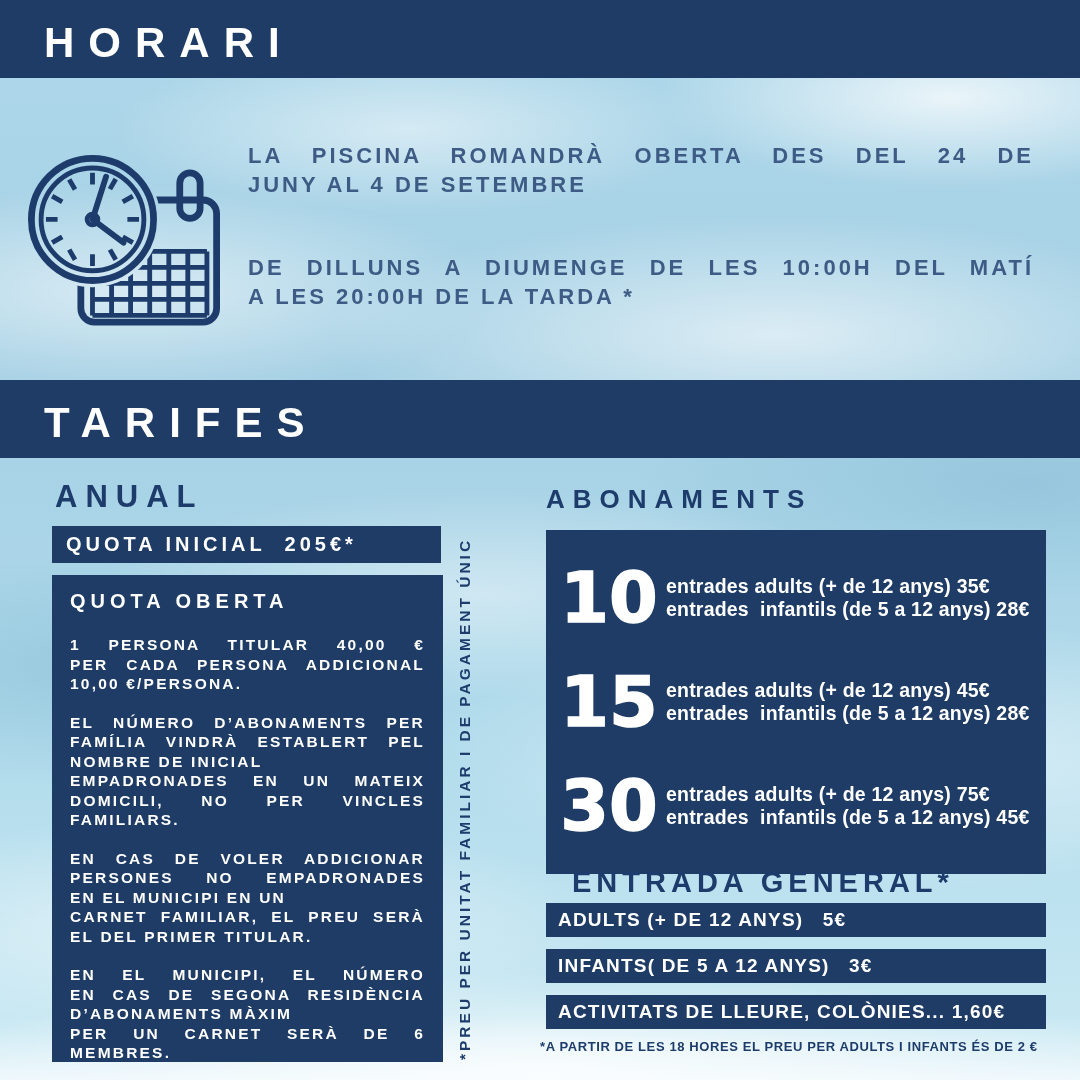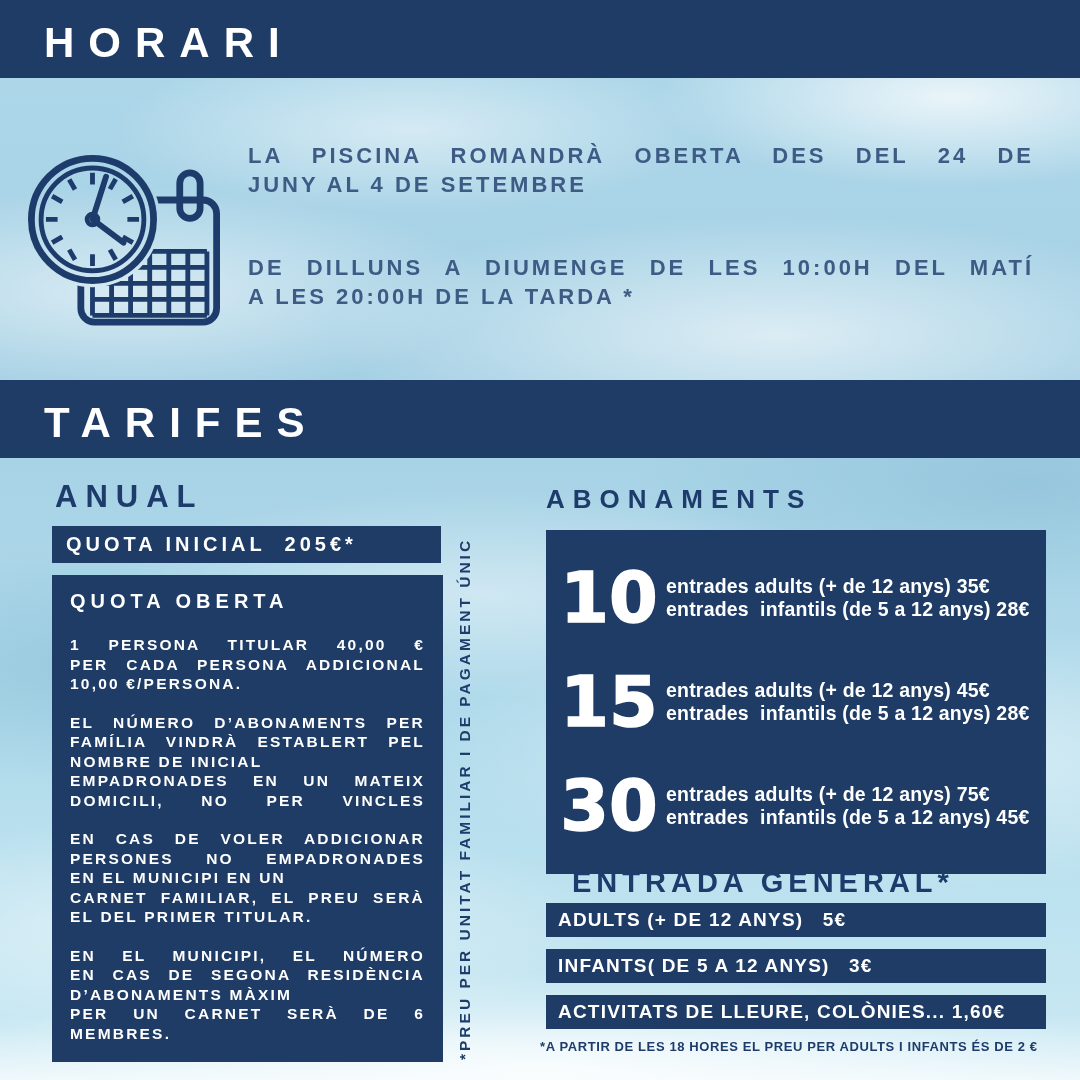--- a/index.html
+++ b/index.html
@@ -125,20 +125,21 @@
           <div class="line j">1 PERSONA TITULAR 40,00 €</div>
           <div class="line j">PER CADA PERSONA ADDICIONAL</div>
           <div class="line">10,00 €/PERSONA.</div>
         </div>
         <div class="para">
           <div class="line j">EL NÚMERO D’ABONAMENTS PER</div>
           <div class="line j">FAMÍLIA VINDRÀ ESTABLERT PEL</div>
           <div class="line">NOMBRE DE INICIAL</div>
           <div class="line j">EMPADRONADES EN UN MATEIX</div>
           <div class="line j">DOMICILI, NO PER VINCLES</div>
+          <div class="line">FAMILIARS.</div>
         </div>
         <div class="para">
           <div class="line j">EN CAS DE VOLER ADDICIONAR</div>
           <div class="line j">PERSONES NO EMPADRONADES</div>
           <div class="line">EN EL MUNICIPI EN UN</div>
           <div class="line j">CARNET FAMILIAR, EL PREU SERÀ</div>
           <div class="line">EL DEL PRIMER TITULAR.</div>
         </div>
         <div class="para">
           <div class="line j">EN EL MUNICIPI, EL NÚMERO</div>

